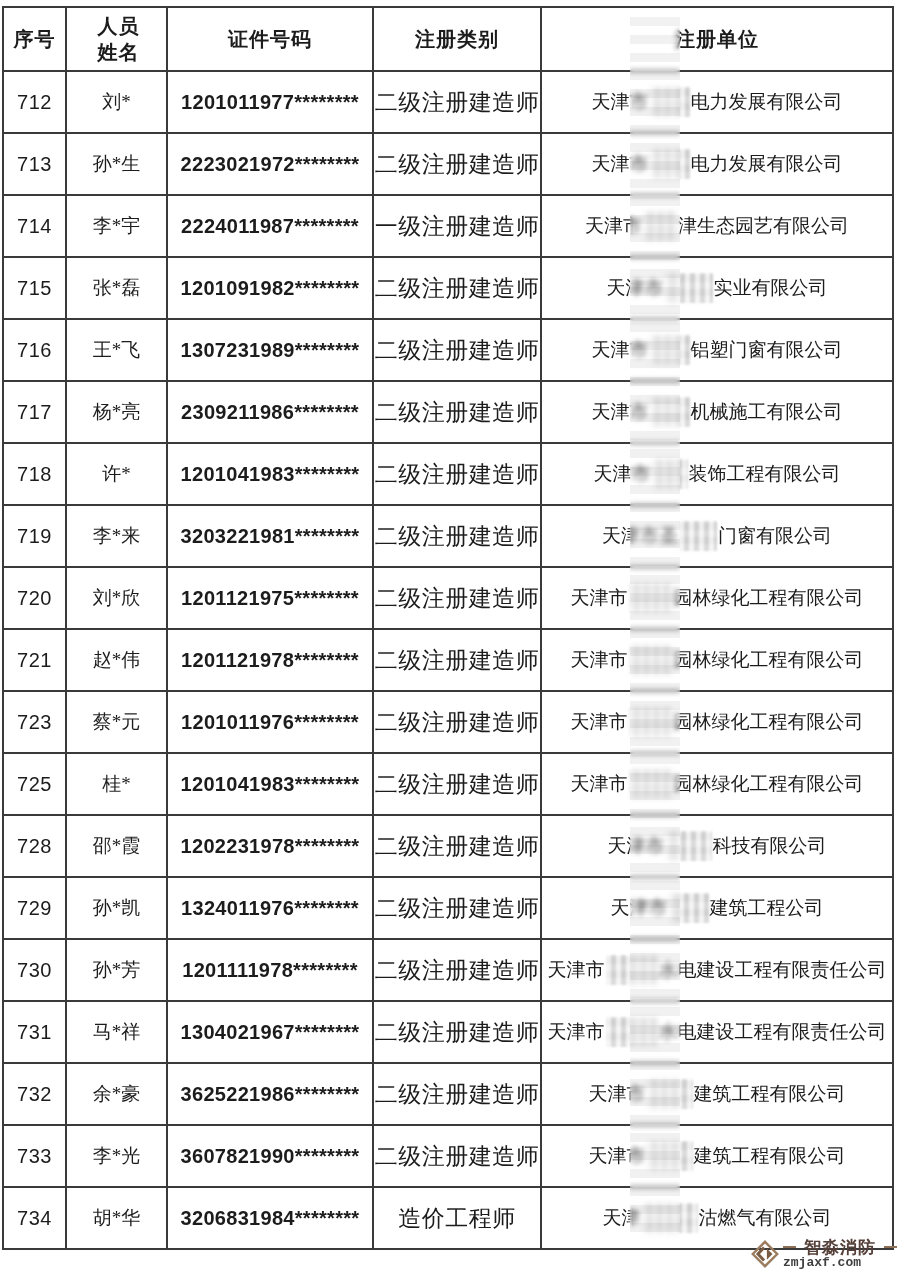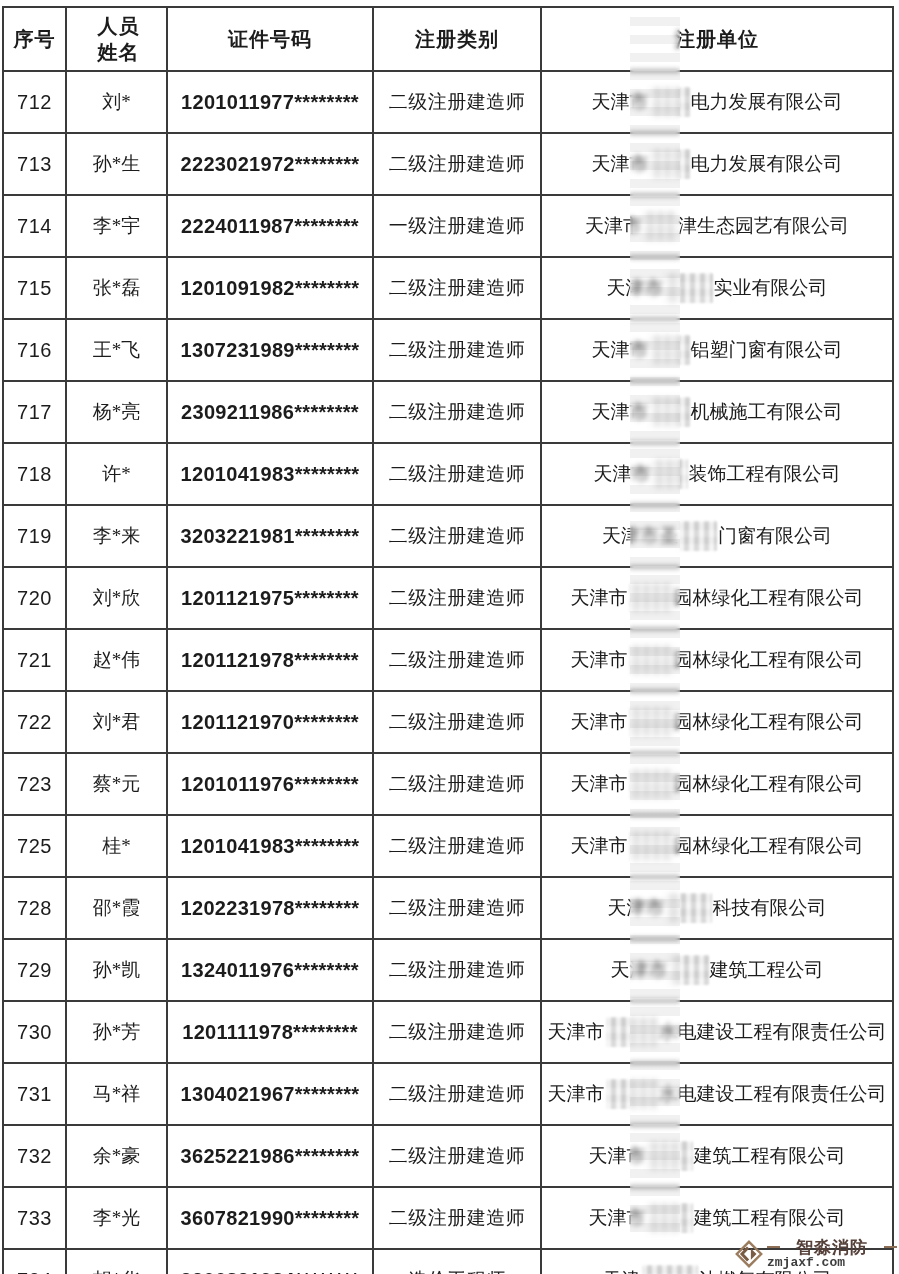--- a/index.html
+++ b/index.html
@@ -32,21 +32,21 @@
     font-family:"Liberation Serif","DejaVu Serif",serif;
   }
   .name-head-inner{width:46px;margin:0 auto;word-break:break-all;line-height:1.3;text-align:right;}
   td.c-no{font-family:"Liberation Sans","DejaVu Sans",sans-serif;font-size:20px;letter-spacing:.5px;}
   td.c-name{font-size:19px;}
   td.c-id{
     font-family:"Liberation Sans","DejaVu Sans",sans-serif;
     font-weight:700;font-size:20px;letter-spacing:.3px;
     white-space:nowrap;
   }
-  td.c-cat{font-size:19px;letter-spacing:.5px;}
+  td.c-cat{font-size:23px;letter-spacing:.5px;}
   td.c-unit{font-size:19px;white-space:nowrap;}
   .co-part{display:inline-block;vertical-align:middle;}
   .censor{
     display:inline-block;vertical-align:middle;
     height:30px;margin:0 1px;border-radius:1px;
     background:
       repeating-linear-gradient(90deg, rgba(255,255,255,.55) 0 5px, rgba(190,190,190,.35) 5px 10px),
       repeating-linear-gradient(0deg, #e9e9e9 0 7px, #d9d9d9 7px 14px);
     filter:blur(1.3px);
   }
@@ -61,21 +61,21 @@
   }
   .watermark{
     position:absolute;right:2px;bottom:4px;
     display:flex;align-items:center;gap:3px;
     background:transparent;
   }
   .wm-logo{flex:0 0 auto;}
   .wm-text{display:flex;flex-direction:column;line-height:1.05;}
   .wm-title{
     font-size:17px;font-weight:700;letter-spacing:1px;color:#55413a;
-    display:flex;align-items:center;gap:16px;
+    display:flex;align-items:center;gap:8px;
   }
   .wm-line{display:inline-block;width:13px;height:0;border-top:2px solid #8d6f55;}
   .wm-url{
     font-family:"Liberation Mono","DejaVu Sans Mono",monospace;
     font-size:13px;font-weight:700;color:#404040;letter-spacing:0;
   }
 </style>
 </head>
 <body>
 
@@ -165,27 +165,20 @@
           <td class="c-unit"><span class="co-part">天津市</span><span class="censor" style="width: 44px;"></span><span class="co-part">园林绿化工程有限公司</span></td>
         </tr>
         <tr>
           <td class="c-no">721</td>
           <td class="c-name">赵*伟</td>
           <td class="c-id">1201121978********</td>
           <td class="c-cat">二级注册建造师</td>
           <td class="c-unit"><span class="co-part">天津市</span><span class="censor" style="width: 44px;"></span><span class="co-part">园林绿化工程有限公司</span></td>
         </tr>
         <tr>
-          <td class="c-no">722</td>
-          <td class="c-name">刘*君</td>
-          <td class="c-id">1201121970********</td>
-          <td class="c-cat">二级注册建造师</td>
-          <td class="c-unit"><span class="co-part">天津市</span><span class="censor" style="width: 44px;"></span><span class="co-part">园林绿化工程有限公司</span></td>
-        </tr>
-        <tr>
           <td class="c-no">723</td>
           <td class="c-name">蔡*元</td>
           <td class="c-id">1201011976********</td>
           <td class="c-cat">二级注册建造师</td>
           <td class="c-unit"><span class="co-part">天津市</span><span class="censor" style="width: 44px;"></span><span class="co-part">园林绿化工程有限公司</span></td>
         </tr>
         <tr>
           <td class="c-no">725</td>
           <td class="c-name">桂*</td>
           <td class="c-id">1201041983********</td>

